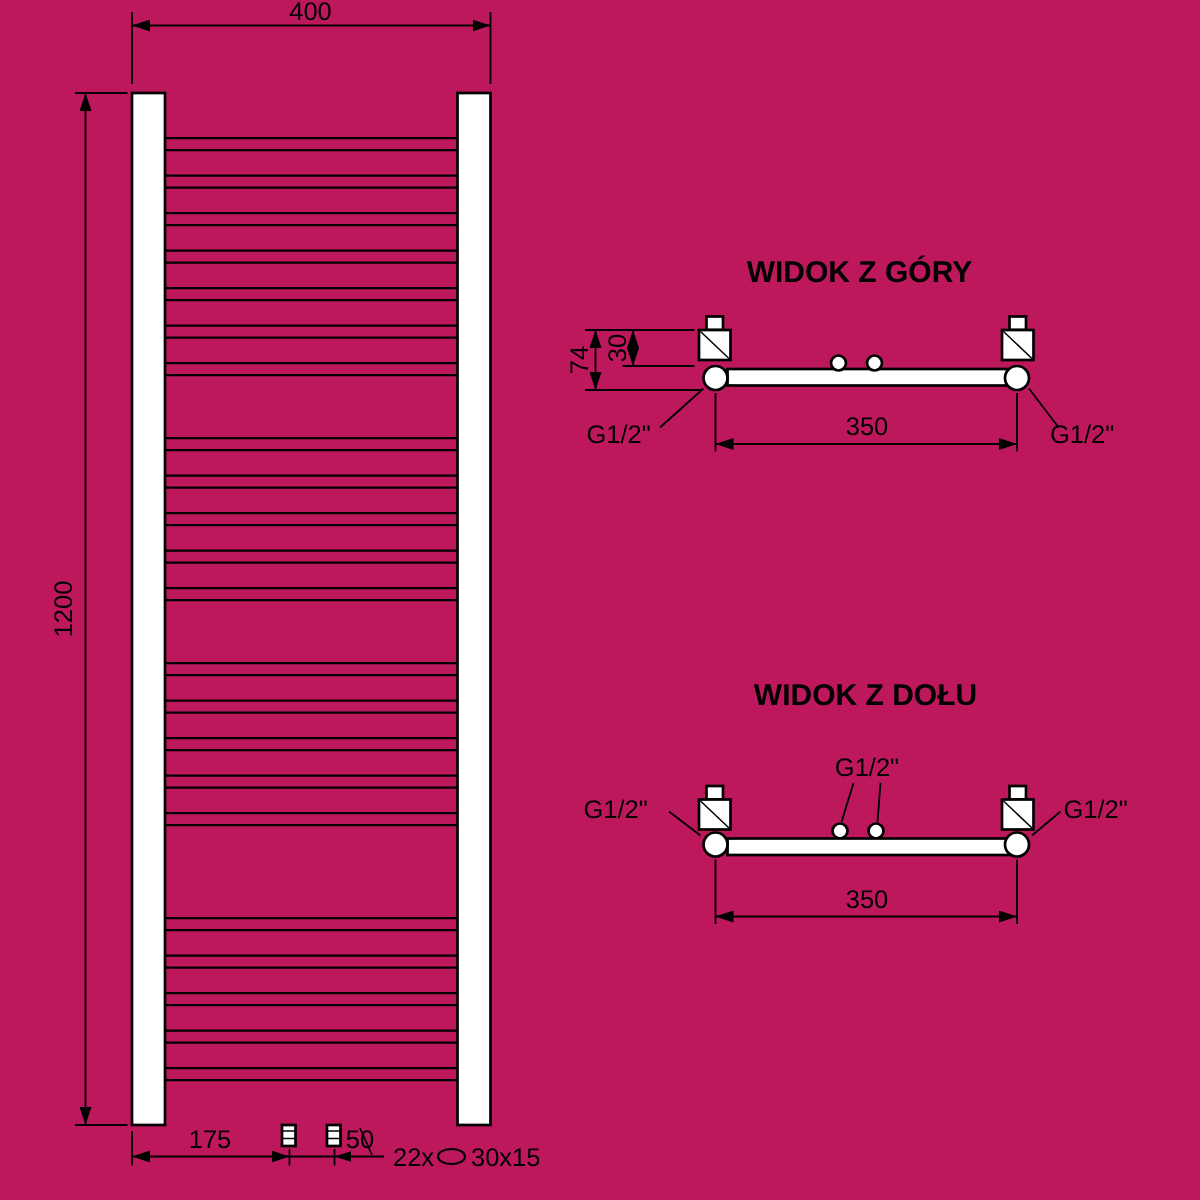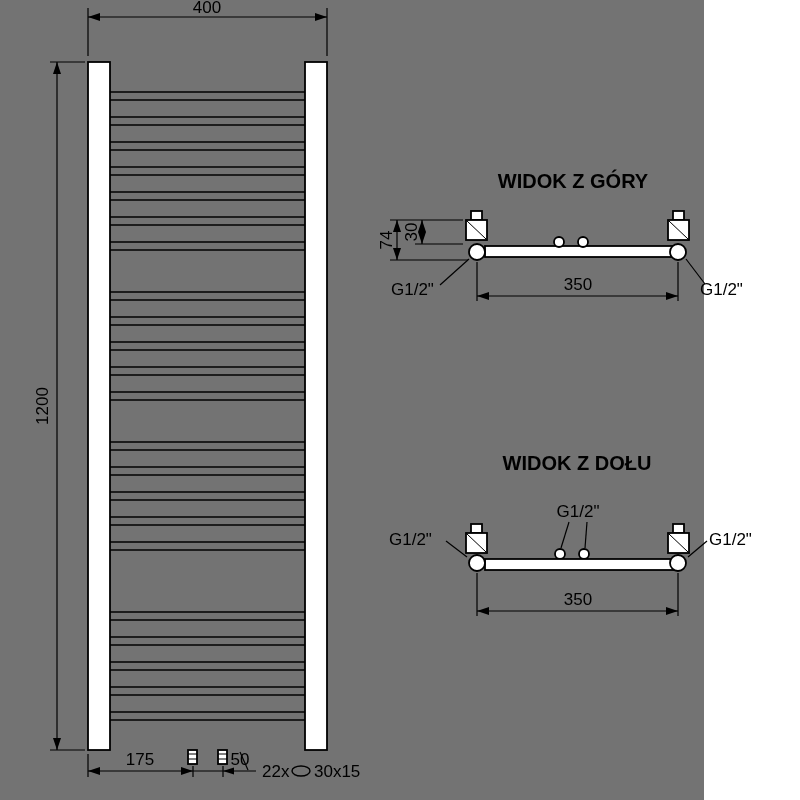--- a/index.html
+++ b/index.html
@@ -1,16 +1,16 @@
 <!DOCTYPE html>
 <html><head>
 <meta charset="utf-8">
 <style>
   html,body{margin:0;padding:0;background:#ffffff;}
-  .stage{width:704px;height:800px;position:relative;background:#737373;text-align:right;}
+  .stage{width:800px;height:800px;position:relative;background:#be185d;text-align:right;}
   svg text{font-family:"Liberation Sans","DejaVu Sans",sans-serif;fill:#000;font-size:17px;}
   svg .title{font-size:20px;font-weight:bold;}
   .mid{text-anchor:middle;}
   .ol{stroke:#000;stroke-width:1.8;fill:#ffffff;}
   .dim{stroke:#000;stroke-width:1.2;fill:none;}
   .hat{stroke:#000;stroke-width:1;}
   #rungs line{stroke:#000;stroke-width:1.5;}
   .arrfill{fill:#000;stroke:none;}
 </style>
 </head>

